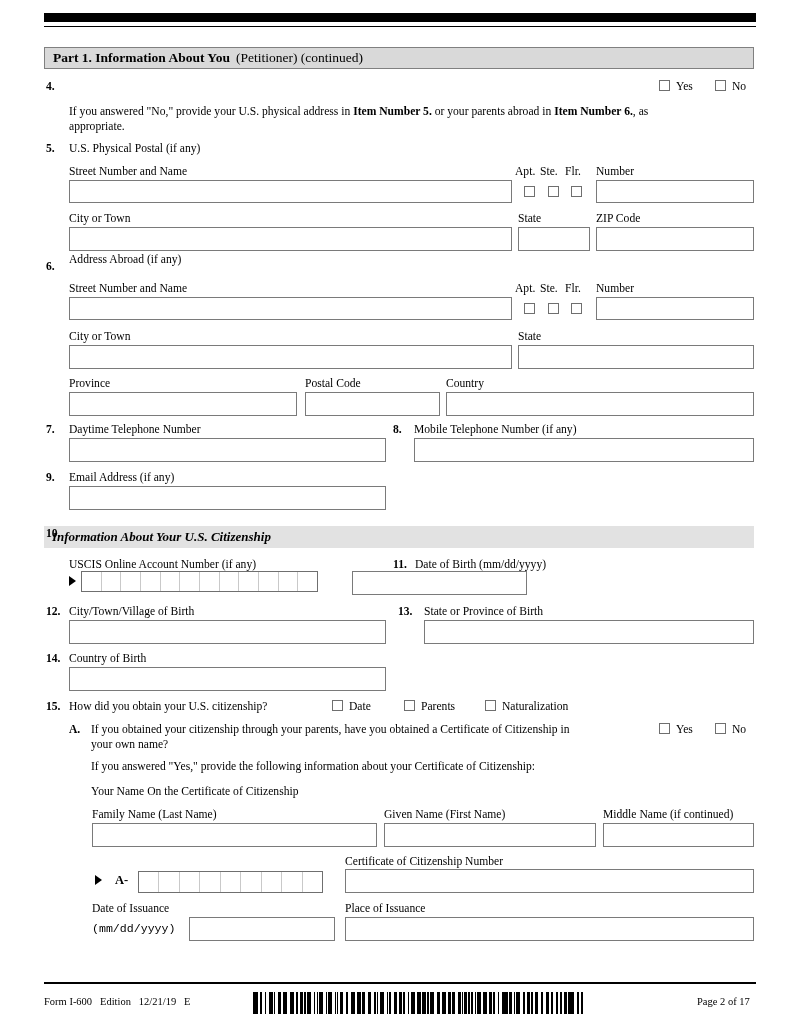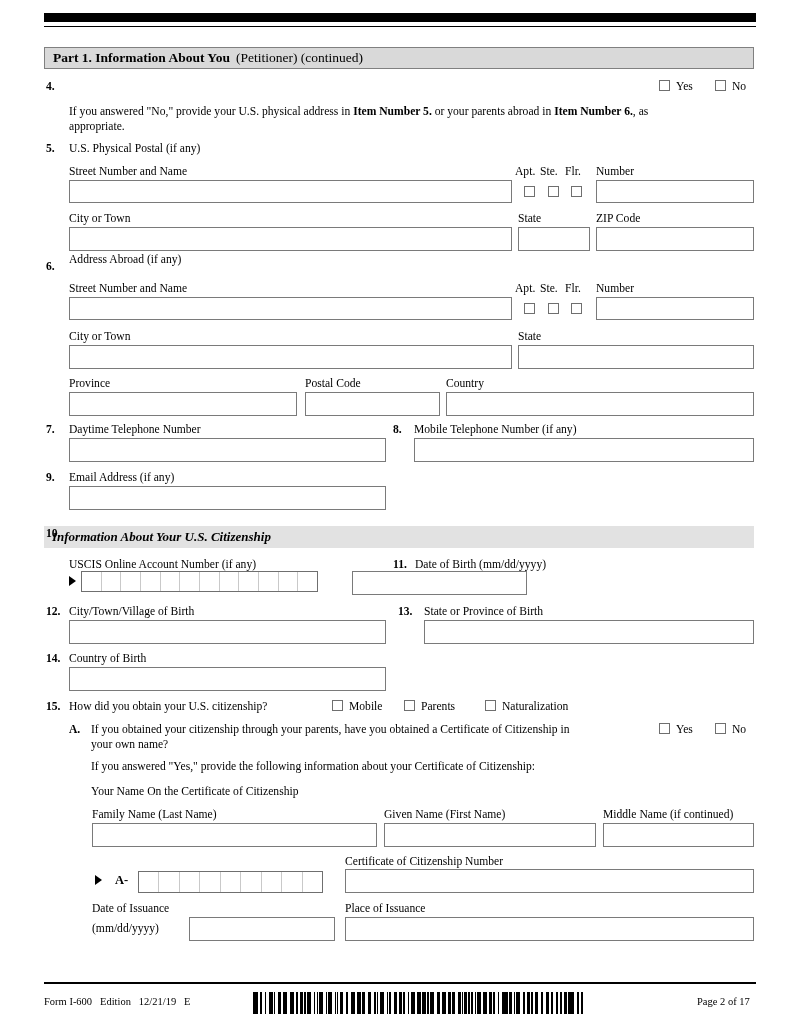--- a/index.html
+++ b/index.html
@@ -269,21 +269,21 @@
   <div class="t" style="left:424px; top:604px;">State or Province of Birth</div>
   <div class="box" style="left:424px; top:620px; width:330px; height:24px;"></div>
 
   <div class="num" style="left:46px; top:651px;">14.</div>
   <div class="t" style="left:69px; top:651px;">Country of Birth</div>
   <div class="box" style="left:69px; top:667px; width:317px; height:24px;"></div>
 
   <div class="num" style="left:46px; top:699px;">15.</div>
   <div class="t" style="left:69px; top:699px;">How did you obtain your U.S. citizenship?</div>
   <div class="cb" style="left:332px; top:700px;"></div>
-  <div class="t" style="left:349px; top:699px;">Mobile</div>
+  <div class="t" style="left:349px; top:699px;">Date</div>
   <div class="cb" style="left:404px; top:700px;"></div>
   <div class="t" style="left:421px; top:699px;">Parents</div>
   <div class="cb" style="left:485px; top:700px;"></div>
   <div class="t" style="left:502px; top:699px;">Naturalization</div>
 
   <div class="num" style="left:69px; top:722px;">A.</div>
   <div class="t" style="left:91px; top:722px;">If you obtained your citizenship through your parents, have you obtained a Certificate of Citizenship in</div>
   <div class="t" style="left:91px; top:737px;">your own name?</div>
   <div class="cb" style="left:659px; top:723px;"></div>
   <div class="t" style="left:676px; top:722px;">Yes</div>
@@ -312,21 +312,21 @@
       <div class="cell"></div>
       <div class="cell"></div>
       <div class="cell"></div>
       <div class="cell"></div>
       <div class="cell"></div>
       <div class="cell"></div>
     </div>
   <div class="box" style="left:345px; top:869px; width:409px; height:24px;"></div>
 
   <div class="t" style="left:92px; top:901px;">Date of Issuance</div>
-  <div class="t" style="left:92px; top:921px;">(mm/dd/yyyy)</div>
+  <div class="t" style="left:92px; top:921px;font-family:Liberation Mono, monospace;">(mm/dd/yyyy)</div>
   <div class="box" style="left:189px; top:917px; width:146px; height:24px;"></div>
 
   <div class="t" style="left:345px; top:901px;">Place of Issuance</div>
   <div class="box" style="left:345px; top:917px; width:409px; height:24px;"></div>
 
   <div class="footer-rule"></div>
   <div class="footer-text" style="left:44px; top:996px;">
     <span>Form I-600</span>&nbsp;&nbsp;
     <span>Edition</span>&nbsp;&nbsp;
     <span>12/21/19</span>&nbsp;&nbsp;

